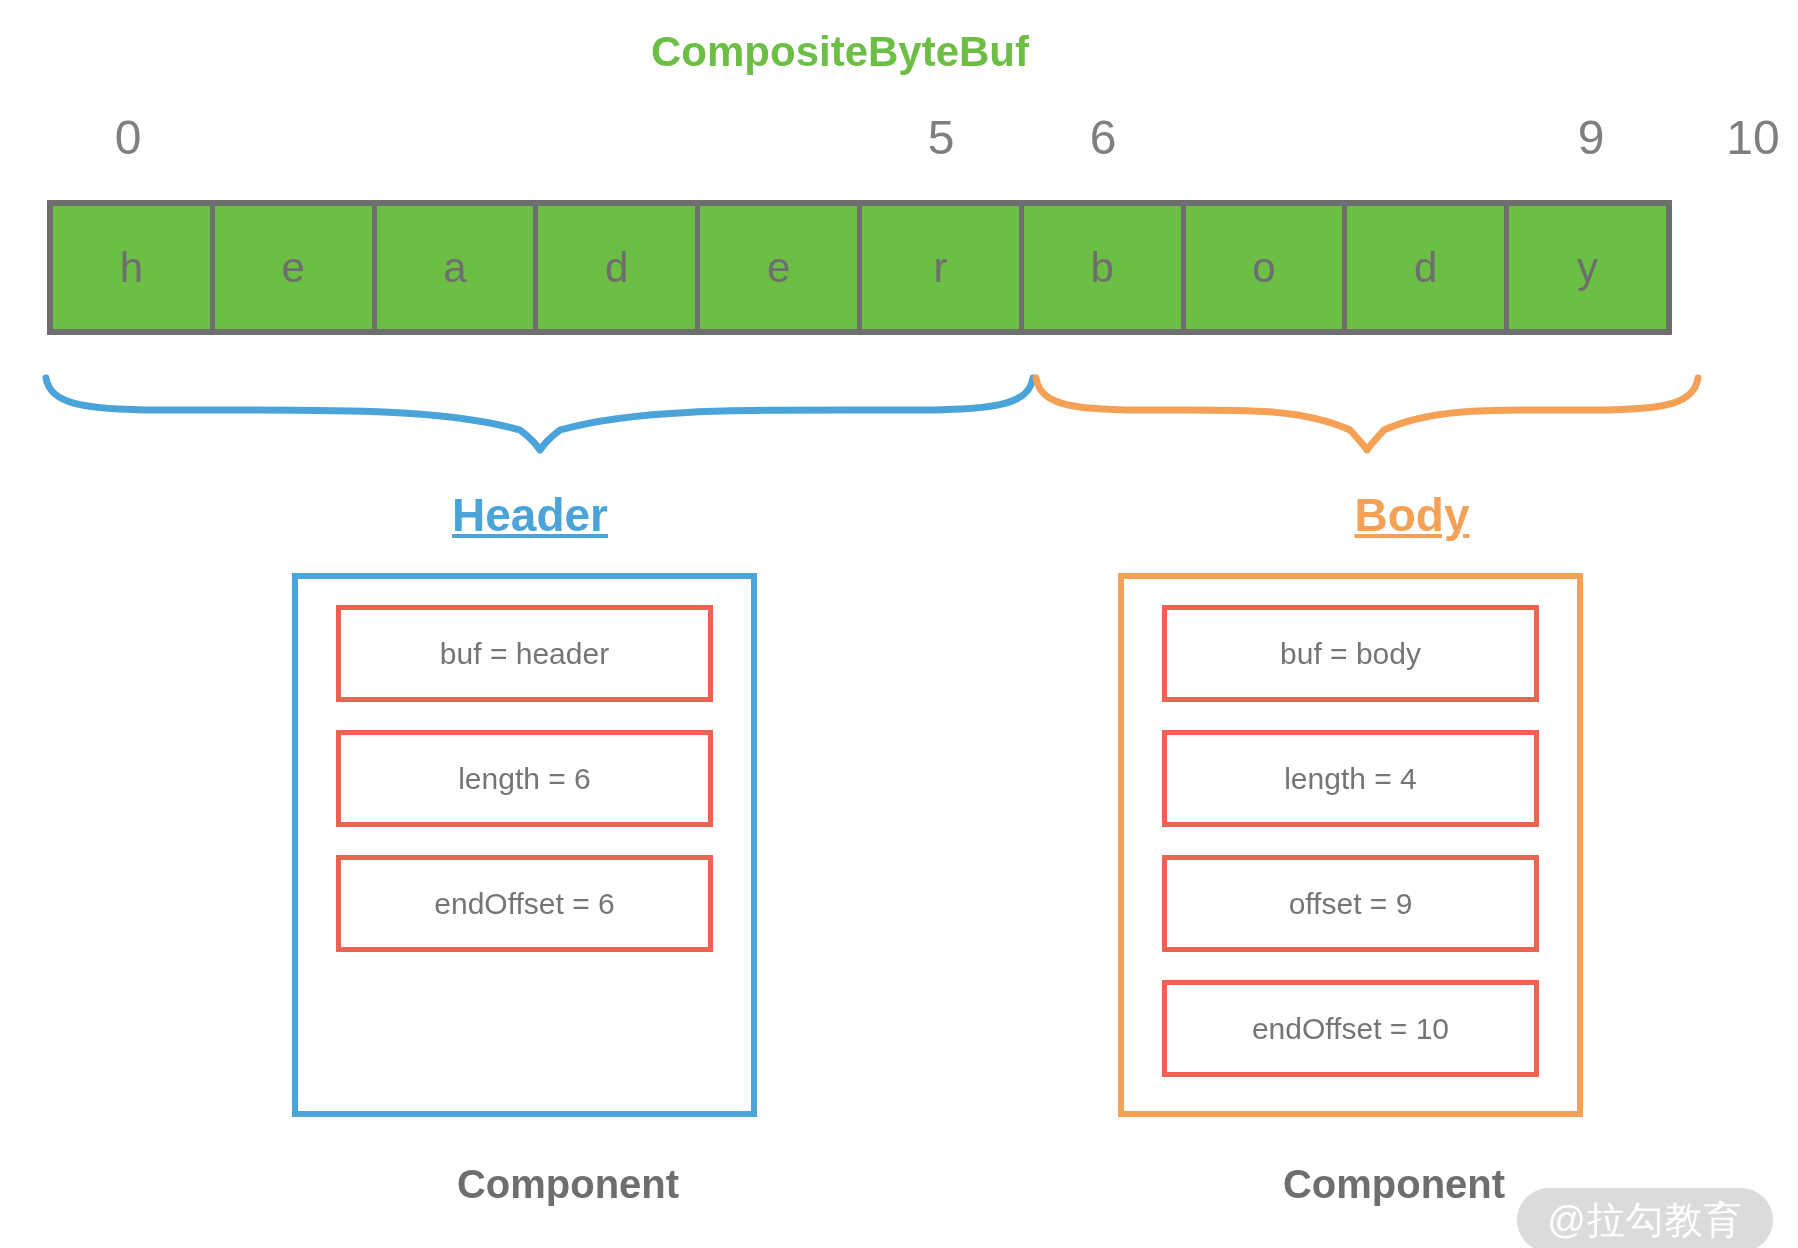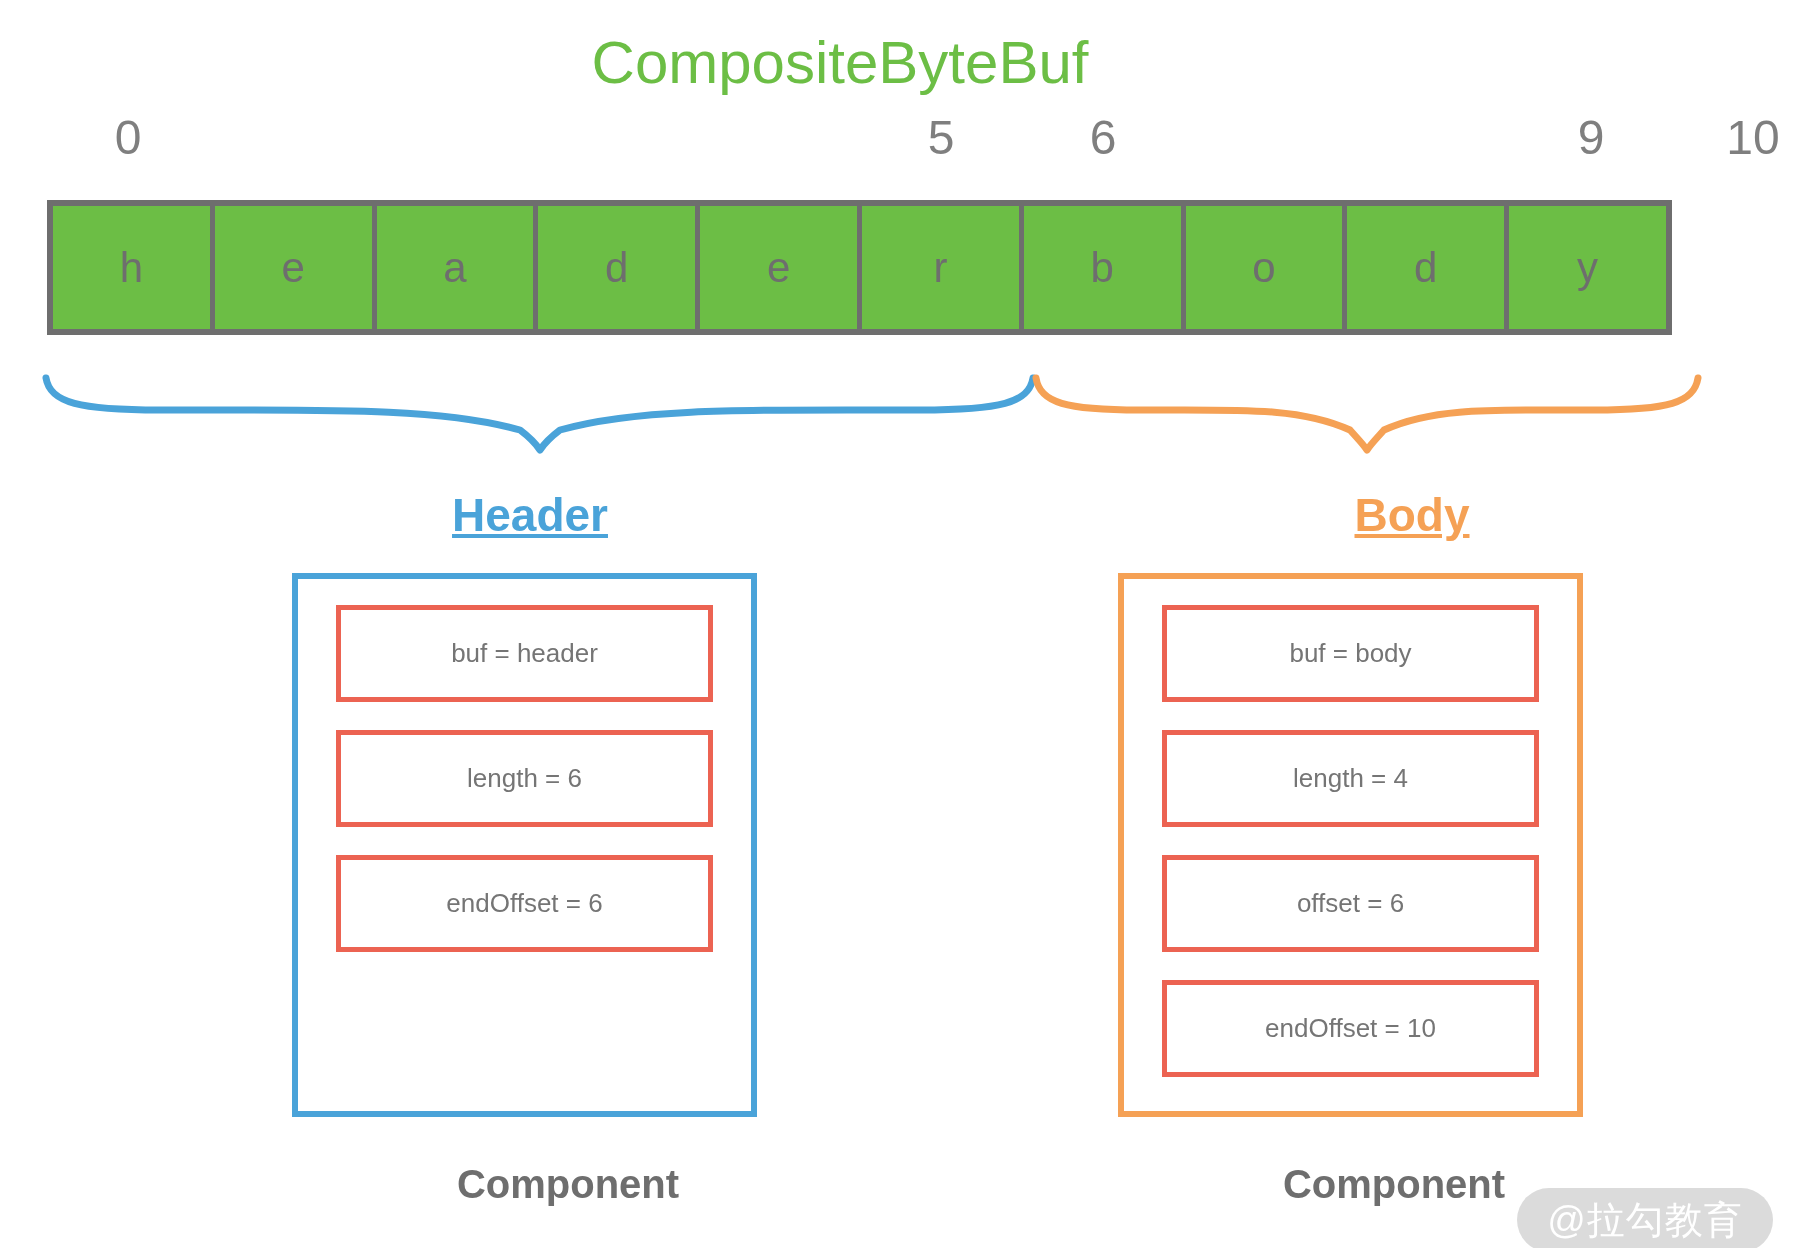--- a/index.html
+++ b/index.html
@@ -16,21 +16,21 @@
   html,body{margin:0;padding:0;background:#fff;}
   .canvas{
     position:relative;
     width:1798px;height:1248px;
     background:#fff;
     font-family:"Liberation Sans","DejaVu Sans",sans-serif;
     overflow:hidden;
   }
   .title{
     position:absolute;left:840px;top:28px;transform:translateX(-50%);
-    font-size:60px;font-weight:400;color:var(--green);white-space:nowrap;
+    font-size:42px;font-weight:700;color:var(--green);white-space:nowrap;
   }
   .index-row span{
     position:absolute;top:110px;transform:translateX(-50%);
     font-size:48px;color:var(--num-gray);
   }
   .bar{
     position:absolute;left:47px;top:200px;width:1625px;height:135px;
     box-sizing:border-box;background:var(--bar-border);
     display:flex;gap:5px;padding:6px;
   }
@@ -52,21 +52,21 @@
   .component-box{
     position:absolute;top:573px;width:465px;height:544px;
     box-sizing:border-box;padding:26px 38px 0 38px;
   }
   .component-box.header-box{left:292px;border:6px solid var(--blue);}
   .component-box.body-box{left:1118px;border:6px solid var(--orange);}
   .field-box{
     box-sizing:border-box;height:97px;margin-bottom:28px;
     border:5px solid var(--coral);
     display:flex;align-items:center;justify-content:center;
-    font-size:26px;color:var(--text-gray);white-space:nowrap;
+    font-size:30px;color:var(--text-gray);white-space:nowrap;
   }
   .caption{
     position:absolute;top:1162px;transform:translateX(-50%);
     font-size:40px;font-weight:700;color:#6E6E6E;white-space:nowrap;margin-left:44px;
   }
   .caption.header-caption{left:524px;}
   .caption.body-caption{left:1350px;}
   .watermark{
     position:absolute;left:1517px;top:1188px;width:256px;height:64px;
     background:var(--wm-bg);border-radius:32px;
@@ -111,21 +111,21 @@
   <div class="region-label body">Body</div>
 
   <div class="component-box header-box" id="headerBox">
       <div class="field-box">buf = header</div>
       <div class="field-box">length = 6</div>
       <div class="field-box">endOffset = 6</div>
     </div>
   <div class="component-box body-box" id="bodyBox">
       <div class="field-box">buf = body</div>
       <div class="field-box">length = 4</div>
-      <div class="field-box">offset = 6</div>
+      <div class="field-box">offset = 9</div>
       <div class="field-box">endOffset = 10</div>
     </div>
 
   <div class="caption header-caption">Component</div>
   <div class="caption body-caption">Component</div>
 
   <div class="watermark">@拉勾教育</div>
 
 </div>
 

